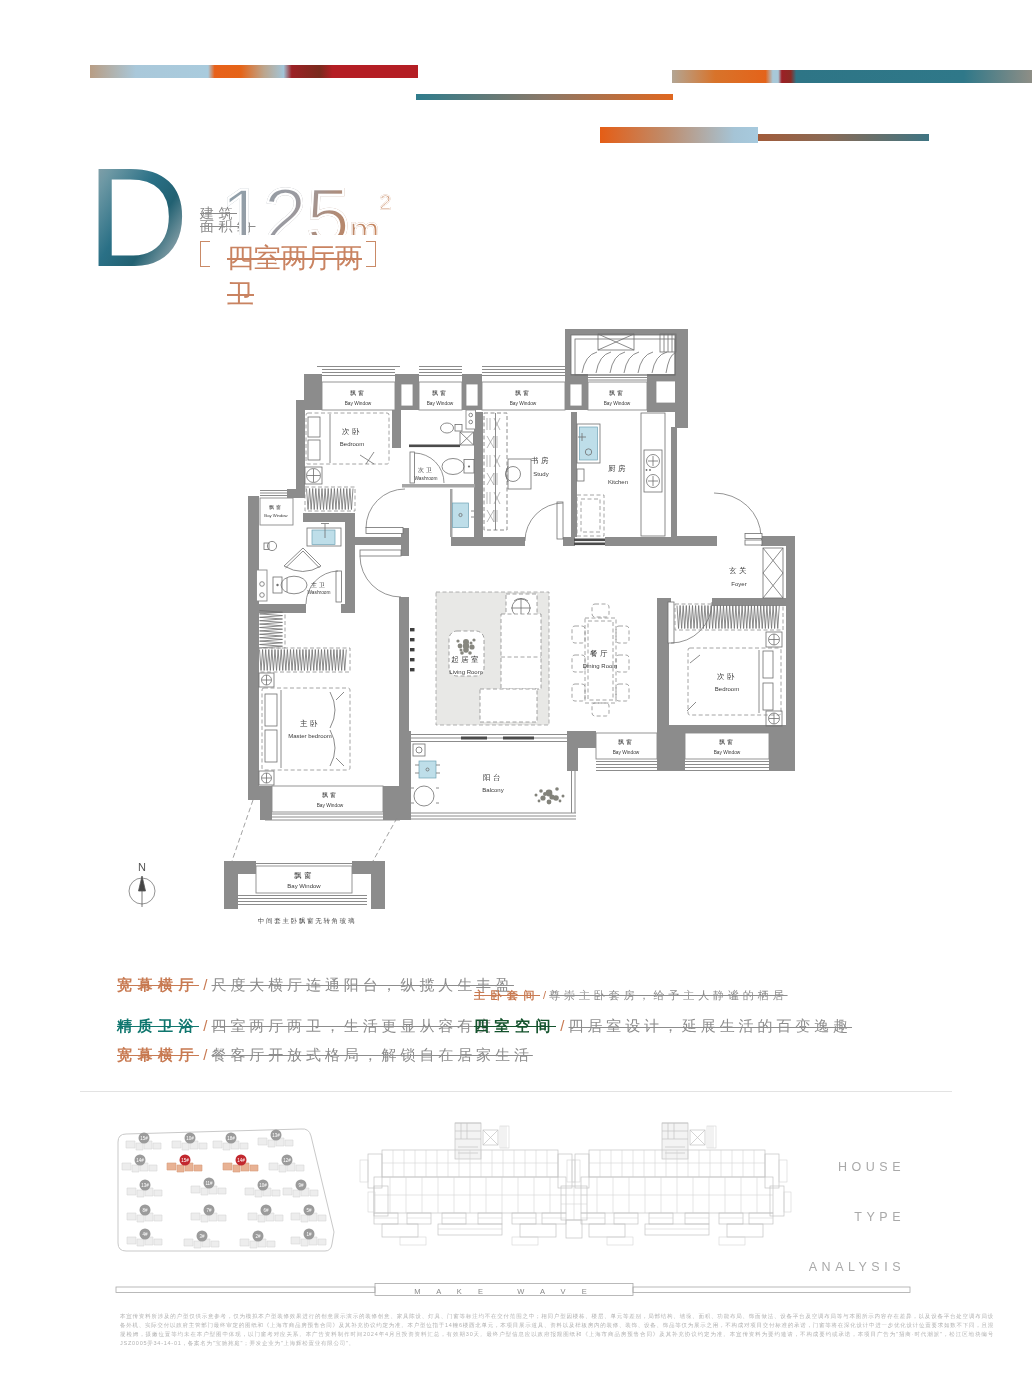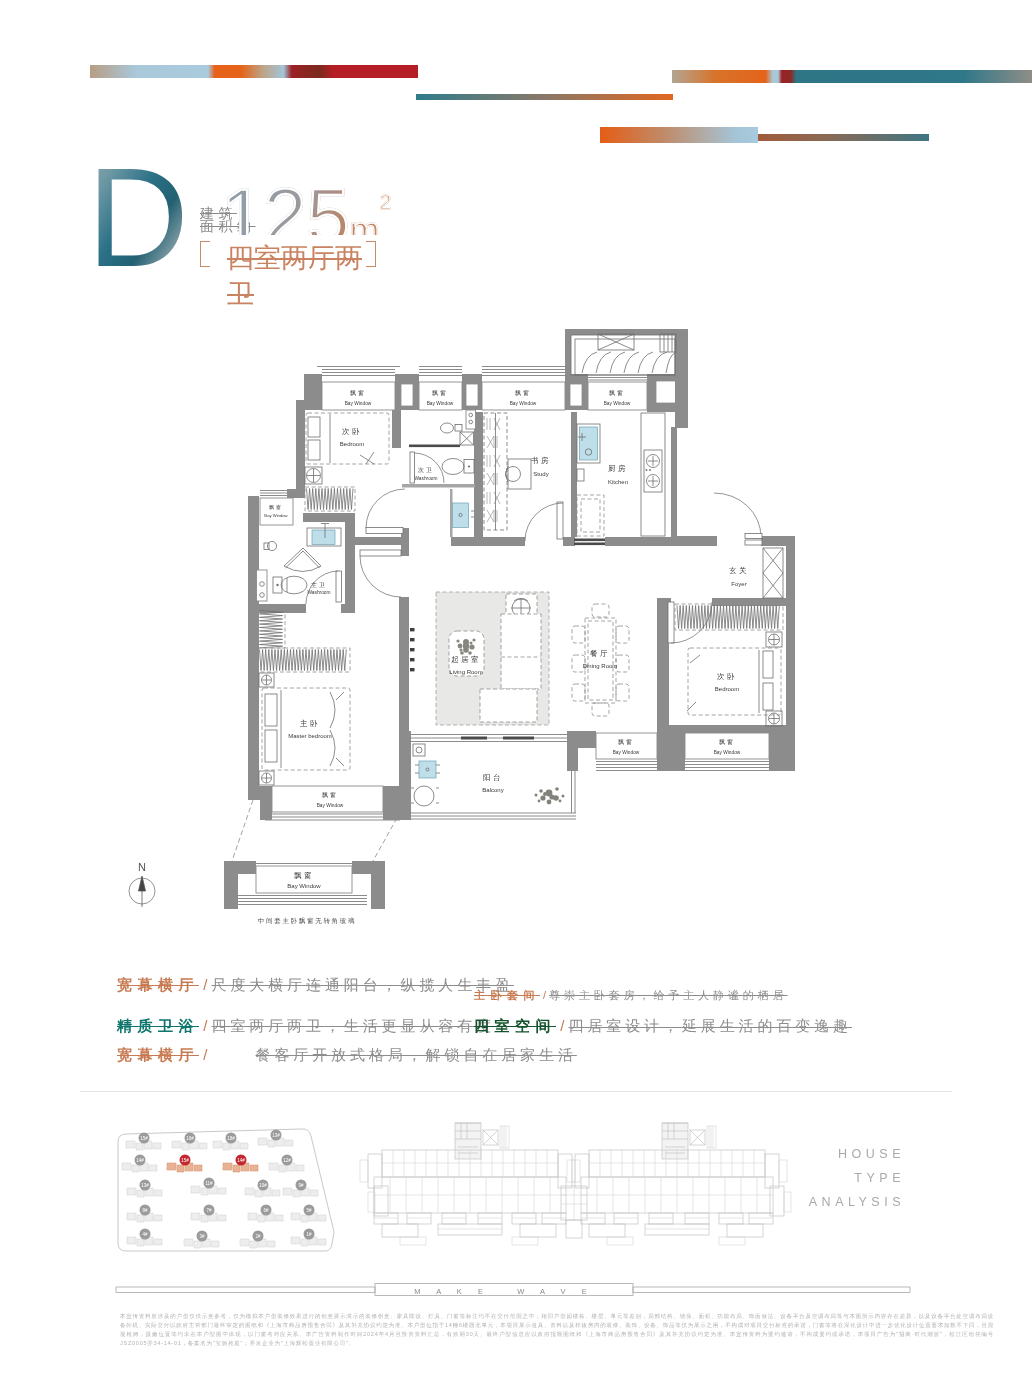--- a/index.html
+++ b/index.html
@@ -857,29 +857,29 @@
 <rect fill="none" stroke="#c3c3c3" stroke-width="0.7" x="770" y="1186" width="14" height="30"></rect>
 <rect fill="none" stroke="#d4d4d4" stroke-width="0.6" x="368" y="1192" width="7" height="20"></rect>
 <rect fill="none" stroke="#d4d4d4" stroke-width="0.6" x="784" y="1192" width="7" height="20"></rect>
     </g>
 </svg>
 
 <div class="abs" style="left:117px;top:976px;font-size:15px;color:#8d8d8d;"><b style="color:#c87a52;letter-spacing:5.5px;text-decoration:line-through;text-decoration-thickness:1px;">宽幕横厅</b><span style="color:#c87a52;"> / </span><span style="letter-spacing:3.9px;text-decoration:line-through;text-decoration-thickness:0.8px;">尺度大横厅连通阳台，纵揽人生丰盈</span></div>
 
 <div class="abs" style="left:117px;top:1017px;font-size:15px;color:#8d8d8d;"><b style="color:#0f766e;letter-spacing:5.5px;text-decoration:line-through;text-decoration-thickness:1px;">精质卫浴</b><span style="color:#c87a52;"> / </span><span style="letter-spacing:3.9px;text-decoration:line-through;text-decoration-thickness:0.8px;">四室两厅两卫，生活更显从容有度</span></div>
 
-<div class="abs" style="left:117px;top:1046px;font-size:15px;color:#8d8d8d;"><b style="color:#c87a52;letter-spacing:5.5px;text-decoration:line-through;text-decoration-thickness:1px;">宽幕横厅</b><span style="color:#c87a52;"> / </span><span style="letter-spacing:3.9px;text-decoration:line-through;text-decoration-thickness:0.8px;margin-left:44px;">餐客厅开放式格局，解锁自在居家生活</span></div>
+<div class="abs" style="left:117px;top:1046px;font-size:15px;color:#8d8d8d;"><b style="color:#c87a52;letter-spacing:5.5px;text-decoration:line-through;text-decoration-thickness:1px;">宽幕横厅</b><span style="color:#c87a52;"> / </span><span style="letter-spacing:3.9px;text-decoration:line-through;text-decoration-thickness:0.8px;">餐客厅开放式格局，解锁自在居家生活</span></div>
 
 <div class="abs" style="left:474px;top:988px;font-size:11px;color:#8d8d8d;"><b style="color:#c87a52;letter-spacing:5.5px;text-decoration:line-through;text-decoration-thickness:1px;">主卧套间</b><span style="color:#c87a52;"> / </span><span style="letter-spacing:3.9px;text-decoration:line-through;text-decoration-thickness:0.8px;">尊崇主卧套房，给予主人静谧的栖居</span></div>
 
 <div class="abs" style="left:474px;top:1017px;font-size:15px;color:#8d8d8d;"><b style="color:#14532d;letter-spacing:5.5px;text-decoration:line-through;text-decoration-thickness:1px;">四室空间</b><span style="color:#c87a52;"> / </span><span style="letter-spacing:3.9px;text-decoration:line-through;text-decoration-thickness:0.8px;font-family:Liberation Mono, monospace;">四居室设计，延展生活的百变逸趣</span></div>
 
 <div class="abs" style="left:80px;top:1091px;width:872px;height:1px;background:#e3e3e3;"></div>
 
-<div class="abs" style="left:705px;top:1142px;width:200px;text-align:right;font-size:12.5px;letter-spacing:4.5px;color:#a9a9a9;line-height:24px;">HOUSE<br>TYPE<br>ANALYSIS</div>
+<div class="abs" style="left:705px;top:1142px;width:200px;text-align:right;font-size:12.5px;letter-spacing:4.5px;color:#a9a9a9;line-height:50px;">HOUSE<br>TYPE<br>ANALYSIS</div>
 
 <svg class="abs" style="left:0;top:1280px;" width="1032" height="22" viewBox="0 0 1032 22">
   <g fill="none" stroke="#a8a8a8" stroke-width="0.8">
   <rect x="116" y="7" width="259" height="5.5"></rect>
   <rect x="375" y="3.5" width="258" height="12"></rect>
   <rect x="633" y="7" width="277" height="5.5"></rect>
   </g>
   <text x="504" y="13.5" font-size="7.5" letter-spacing="7" fill="#8a8a8a" text-anchor="middle" font-family="Liberation Sans">M A K E&nbsp;&nbsp;&nbsp;W A V E</text>
 </svg>
 

